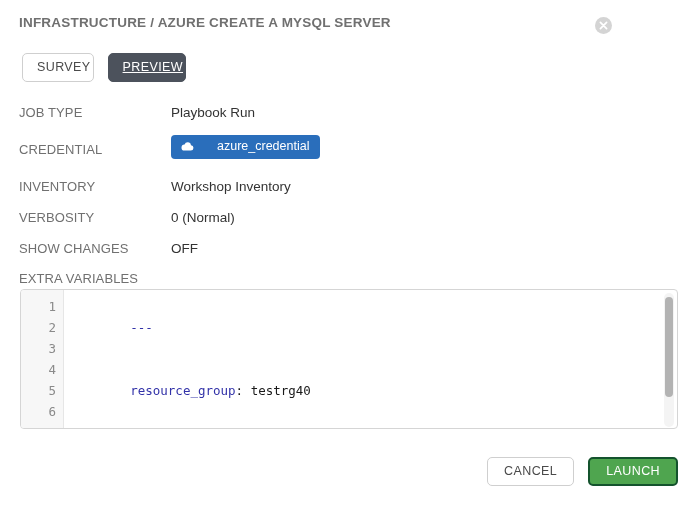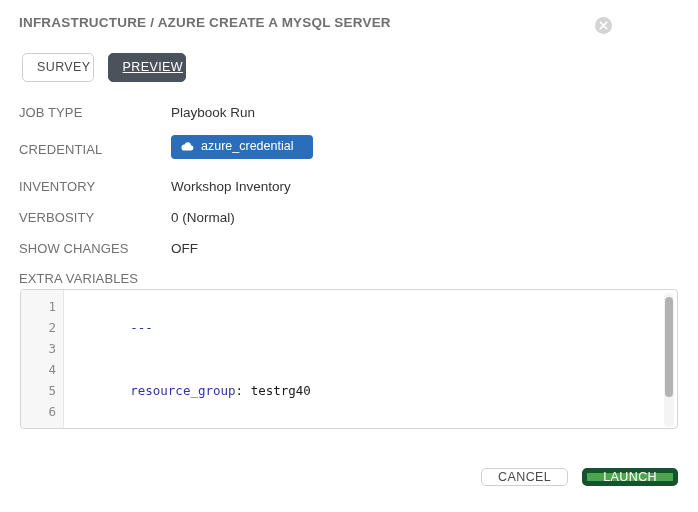--- a/index.html
+++ b/index.html
@@ -115,25 +115,25 @@
   }
   .detail-value {
     font-size: 13.5px;
     color: #333333;
     line-height: 18px;
   }
 
   .cred-badge {
     display: inline-flex;
     align-items: center;
-    gap: 7px;
+    gap: 23px;
     background: #2a6ebb;
     color: #ffffff;
     border-radius: 4px;
-    padding: 5px 20px 6px 10px;
+    padding: 5px 11px 6px 10px;
     font-size: 12.5px;
     line-height: 1;
     cursor: pointer;
   }
   .cred-badge svg { display: block; flex: 0 0 auto; }
 
   
   .ev-label {
     position: absolute;
     left: 19px;
@@ -217,36 +217,36 @@
     display: flex;
     gap: 14px;
     align-items: center;
   }
   .btn {
     font-size: 12.5px;
     letter-spacing: 0.4px;
     text-transform: uppercase;
     border-radius: 5px;
     cursor: pointer;
-    height: 18px;
+    height: 29px;
     padding: 0 16px;
     display: flex;
     align-items: center;
     justify-content: center;
     box-sizing: border-box;
     line-height: 1;
   }
   .btn-cancel {
     background: #ffffff;
     border: 1px solid #cfcfcf;
     color: #4a4a4a;
   }
   .btn-launch {
     background: #4fa54f;
-    border: 5px solid #14532d;
+    border: 2px solid #14532d;
     color: #ffffff;
   }
 </style>
 </head>
 <body>
 
 <div class="modal">
 
   <div class="modal-header">
     <div class="modal-title">INFRASTRUCTURE / AZURE CREATE A MYSQL SERVER</div>

